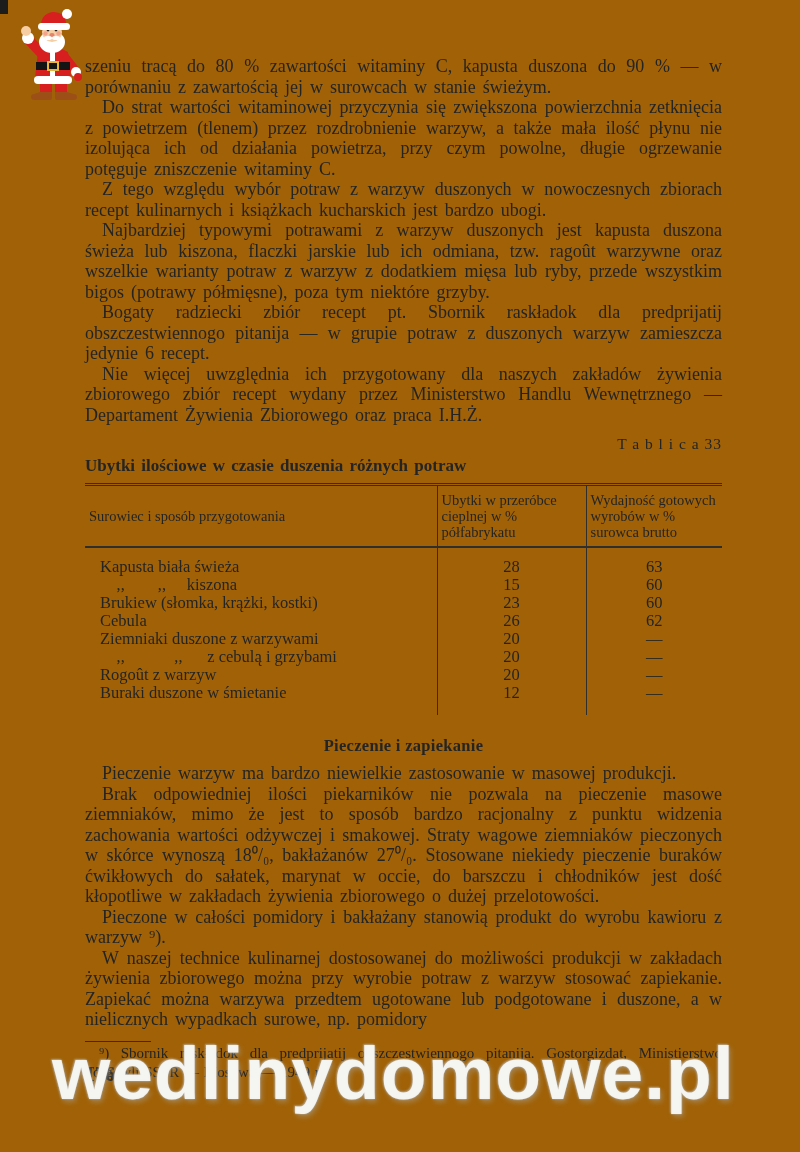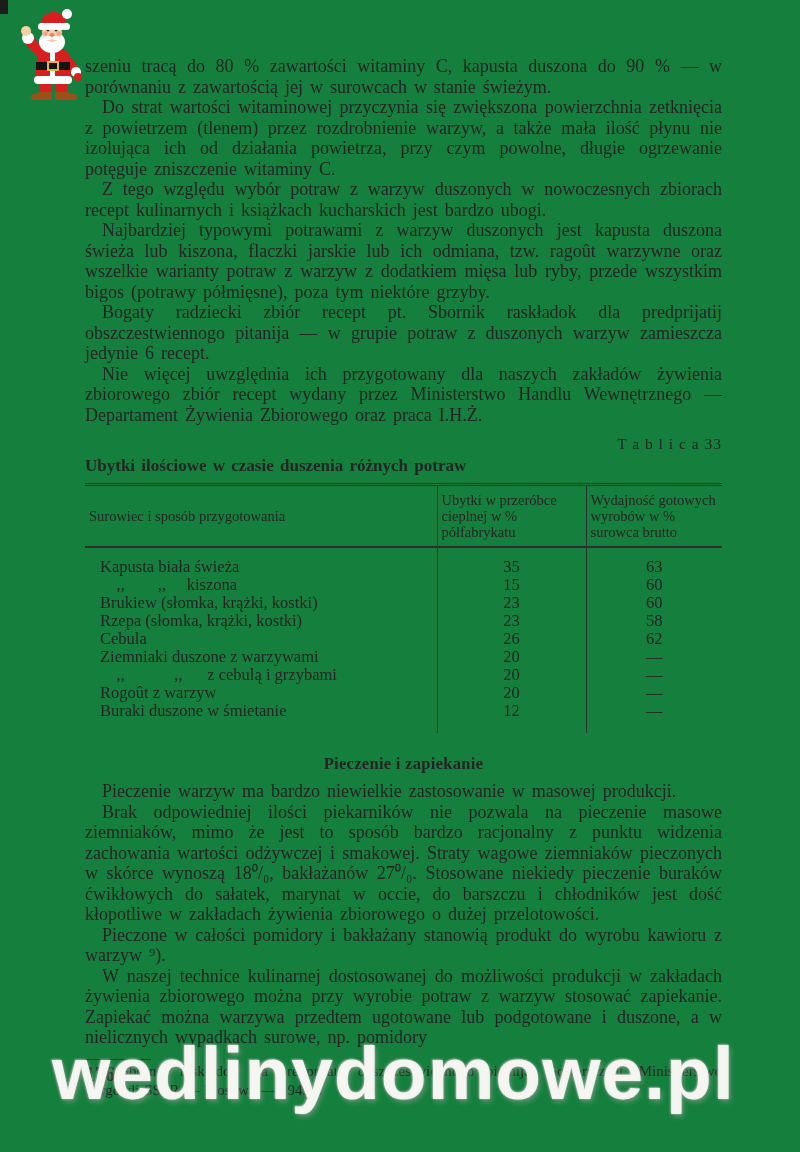--- a/index.html
+++ b/index.html
@@ -1,21 +1,21 @@
 <!DOCTYPE html>
 <html lang="pl"><head>
 <meta charset="utf-8">
 <style>
   * { box-sizing: border-box; }
   html, body { margin: 0; padding: 0; }
   body { width: 800px; height: 1152px; background: #ffffff; }
 
   .page {
     position: relative; width: 800px; height: 1152px;
-    background: #15803d; overflow: hidden;
+    background: #a16207; overflow: hidden;
     font-family: "Liberation Serif", serif; color: #242424;
   }
   .corner-mark { position: absolute; left: 0; top: 0; width: 8px; height: 14px; background: #1c1c1c; }
 
   .santa { position: absolute; left: 8px; top: 2px; width: 76px; height: 100px; }
 
   .content { position: absolute; left: 85px; top: 56px; width: 637px; }
   .content p {
     margin: 0; text-align: justify;
     font-size: 18px; line-height: 20.5px; word-spacing: 2.5px; text-indent: 17px;
@@ -119,37 +119,32 @@
 cieplnej w %
 półfabrykatu</th>
           <th class="c3">Wydajność gotowych
 wyrobów w %
 surowca brutto</th>
         </tr>
       </thead>
       <tbody>
         <tr class="first-row">
           <td class="name">Kapusta biała świeża</td>
-          <td class="num mid">35</td>
+          <td class="num mid">28</td>
           <td class="num mid">63</td>
         </tr>
         <tr>
           <td class="name">&nbsp;&nbsp;&nbsp;&nbsp;,,&nbsp;&nbsp;&nbsp;&nbsp;&nbsp;&nbsp;&nbsp;&nbsp;,,&nbsp;&nbsp;&nbsp;&nbsp;&nbsp;kiszona</td>
           <td class="num mid">15</td>
           <td class="num mid">60</td>
         </tr>
         <tr>
           <td class="name">Brukiew (słomka, krążki, kostki)</td>
           <td class="num mid">23</td>
           <td class="num mid">60</td>
-        </tr>
-        <tr>
-          <td class="name">Rzepa (słomka, krążki, kostki)</td>
-          <td class="num mid">23</td>
-          <td class="num mid">58</td>
         </tr>
         <tr>
           <td class="name">Cebula</td>
           <td class="num mid">26</td>
           <td class="num mid">62</td>
         </tr>
         <tr>
           <td class="name">Ziemniaki duszone z warzywami</td>
           <td class="num mid">20</td>
           <td class="num mid">—</td>

